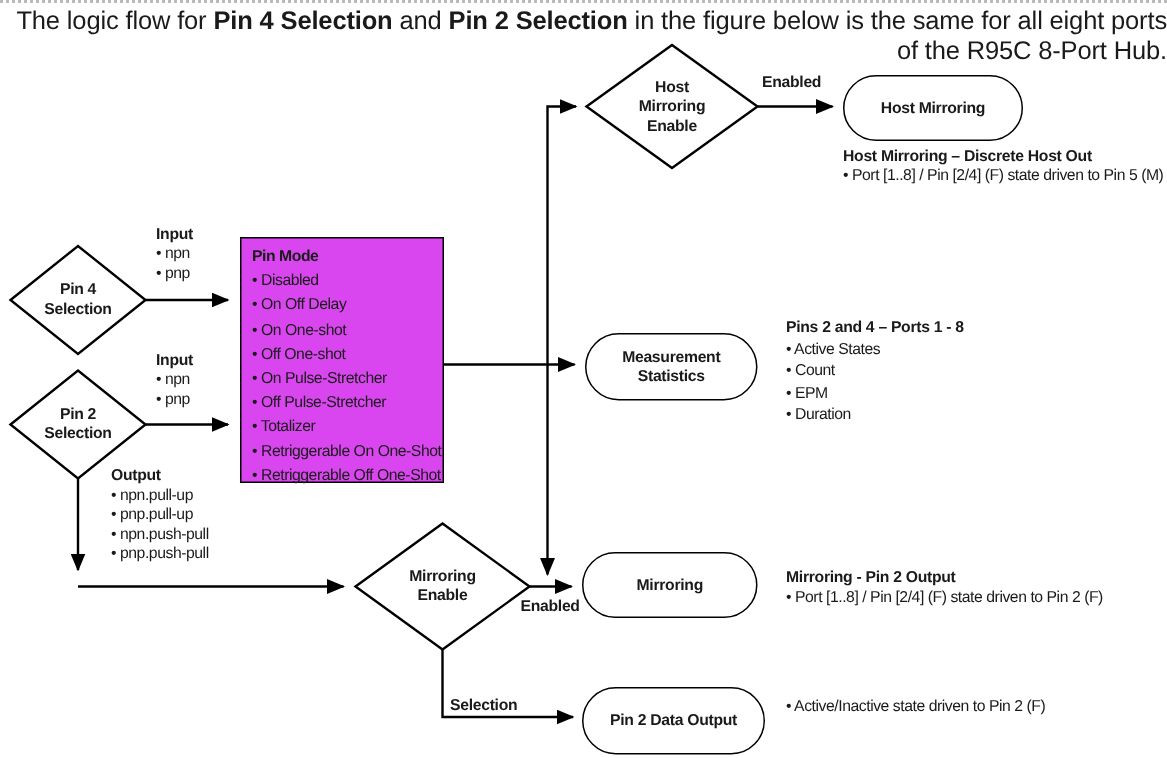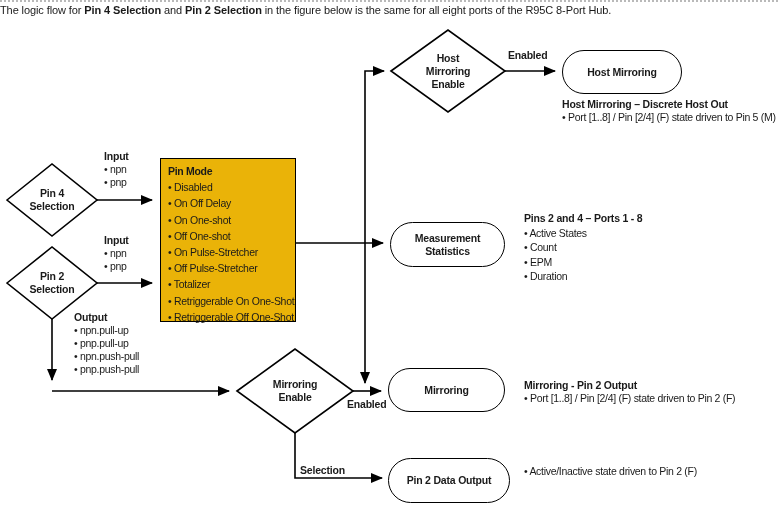--- a/index.html
+++ b/index.html
@@ -2,30 +2,30 @@
 <html><head>
 <meta charset="utf-8">
 <style>
   html,body{margin:0;padding:0;background:#fff;}
   #stage{
     position:relative;width:778px;height:505px;background:#fff;overflow:hidden;
     font-family:"Liberation Sans",sans-serif;color:#1a1a1a;
   }
   .abs{position:absolute;}
   #top-divider{left:0;top:0;width:778px;height:0;border-top:2px dotted #b9b9b9;}
-  #note{left:0;top:4px;width:778px;text-align:left;font-size:11px;letter-spacing:-0.1px;}
+  #note{left:0;top:4px;width:778px;text-align:right;font-size:17px;letter-spacing:-0.1px;}
   #note .b{font-weight:bold;}
   svg.layer{left:0;top:0;}
   .oval{
     border:1.6px solid #000;border-radius:999px;background:#fff;
     display:flex;align-items:center;justify-content:center;text-align:center;
     font-weight:bold;font-size:10.5px;line-height:13px;letter-spacing:-0.2px;
   }
   #pin-mode-box{
-    left:160px;top:158px;width:136px;height:164px;border:1.6px solid #000;background:#eab308;
+    left:160px;top:158px;width:136px;height:164px;border:1.6px solid #000;background:#d946ef;
     box-sizing:border-box;padding:4px 0 0 7px;font-size:10.5px;line-height:16.2px;letter-spacing:-0.3px;
   }
   #pin-mode-box .hd{font-weight:bold;}
   .dlabel{
     text-align:center;font-weight:bold;font-size:10.5px;line-height:13px;letter-spacing:-0.2px;
   }
   .elabel{font-weight:bold;font-size:10.5px;letter-spacing:-0.2px;white-space:nowrap;}
   .ann{font-size:10.5px;line-height:13px;letter-spacing:-0.3px;white-space:nowrap;}
   .ann .hd{font-weight:bold;letter-spacing:-0.2px;}
   .ann.wide{line-height:14.5px;}

